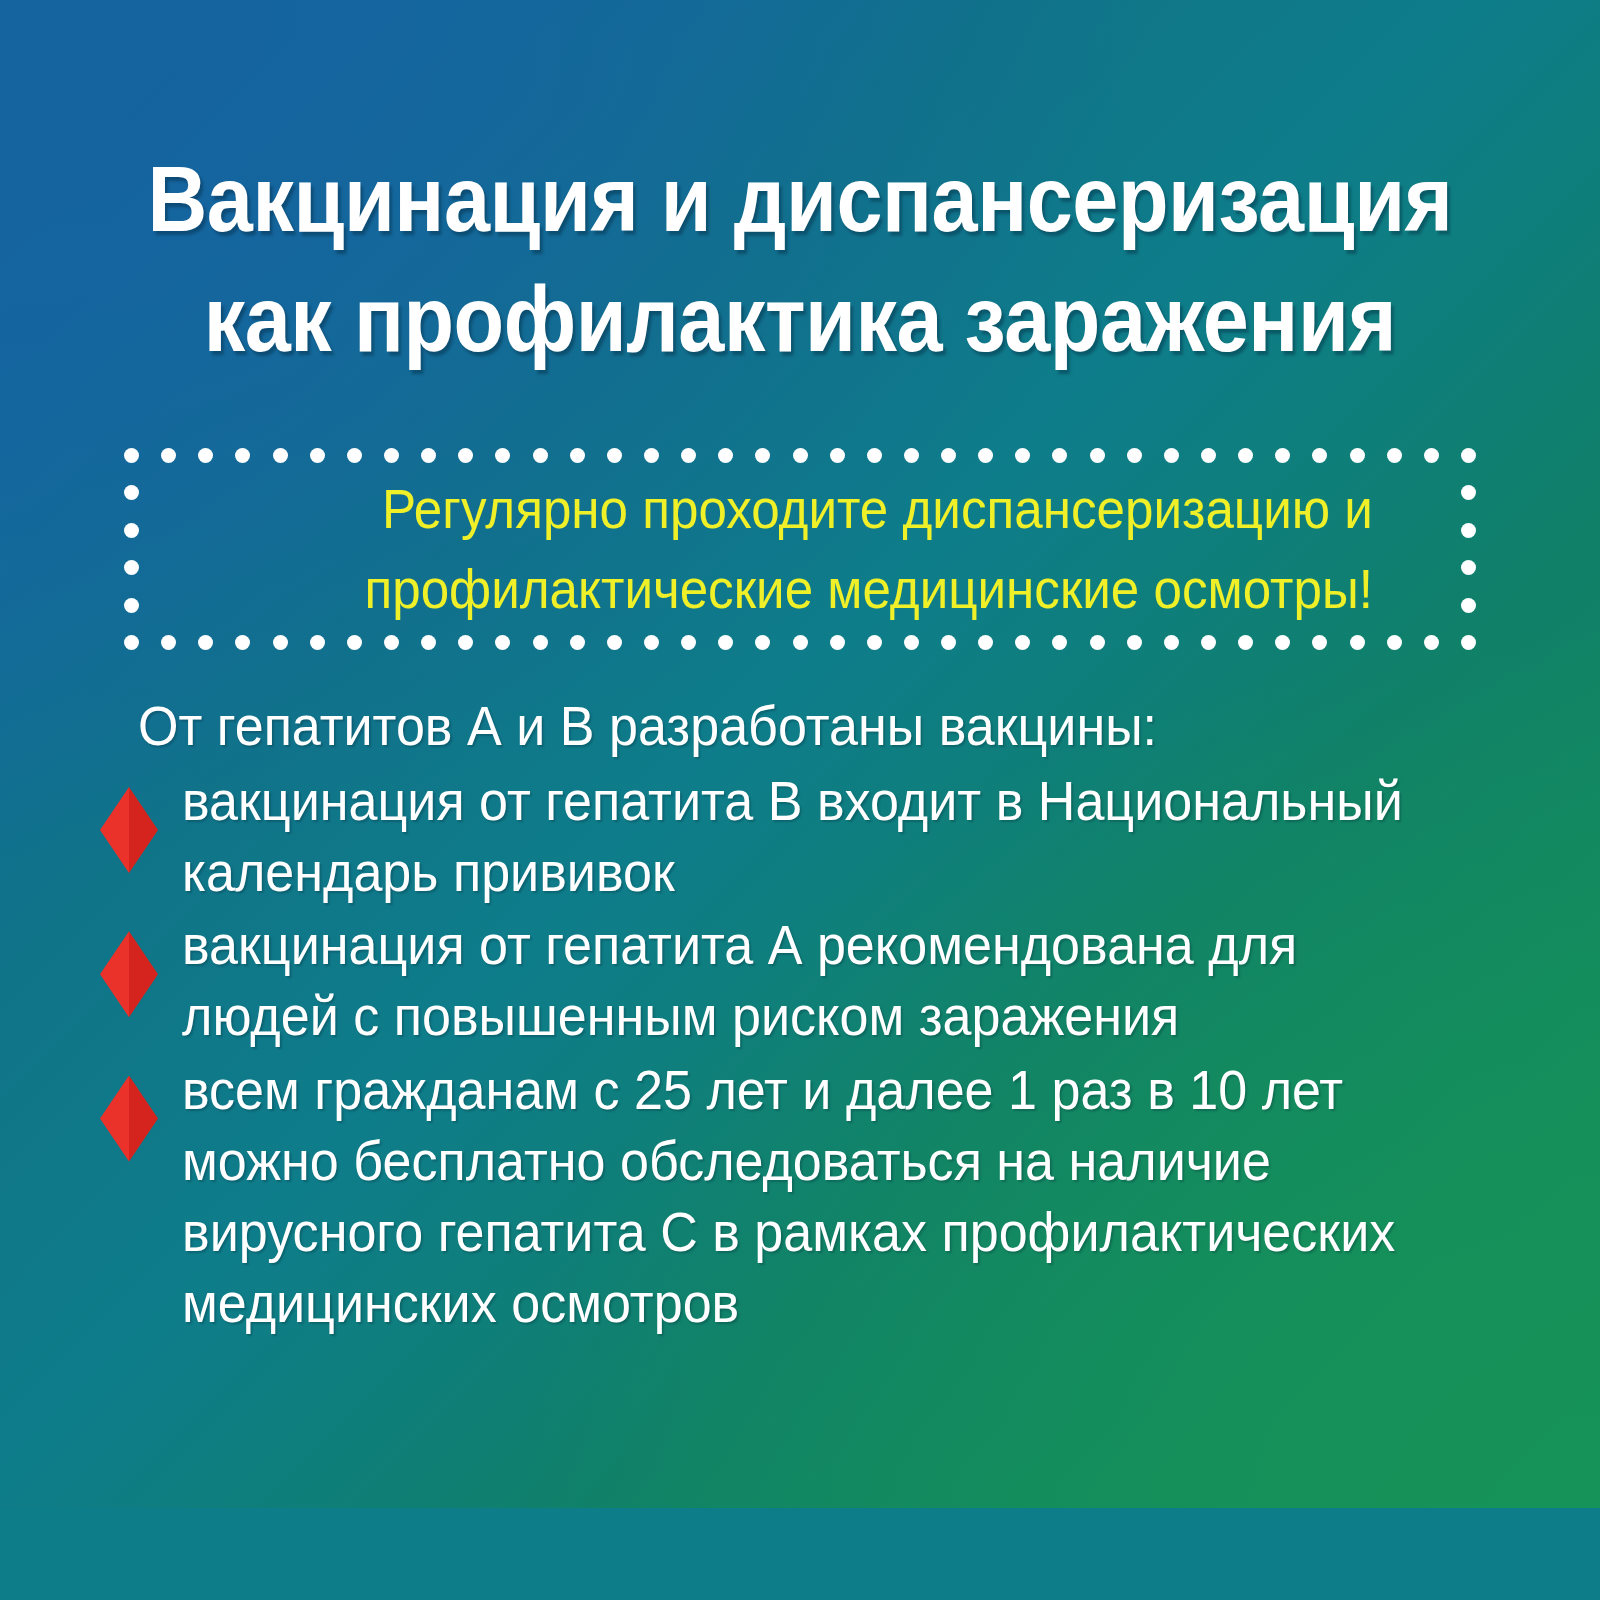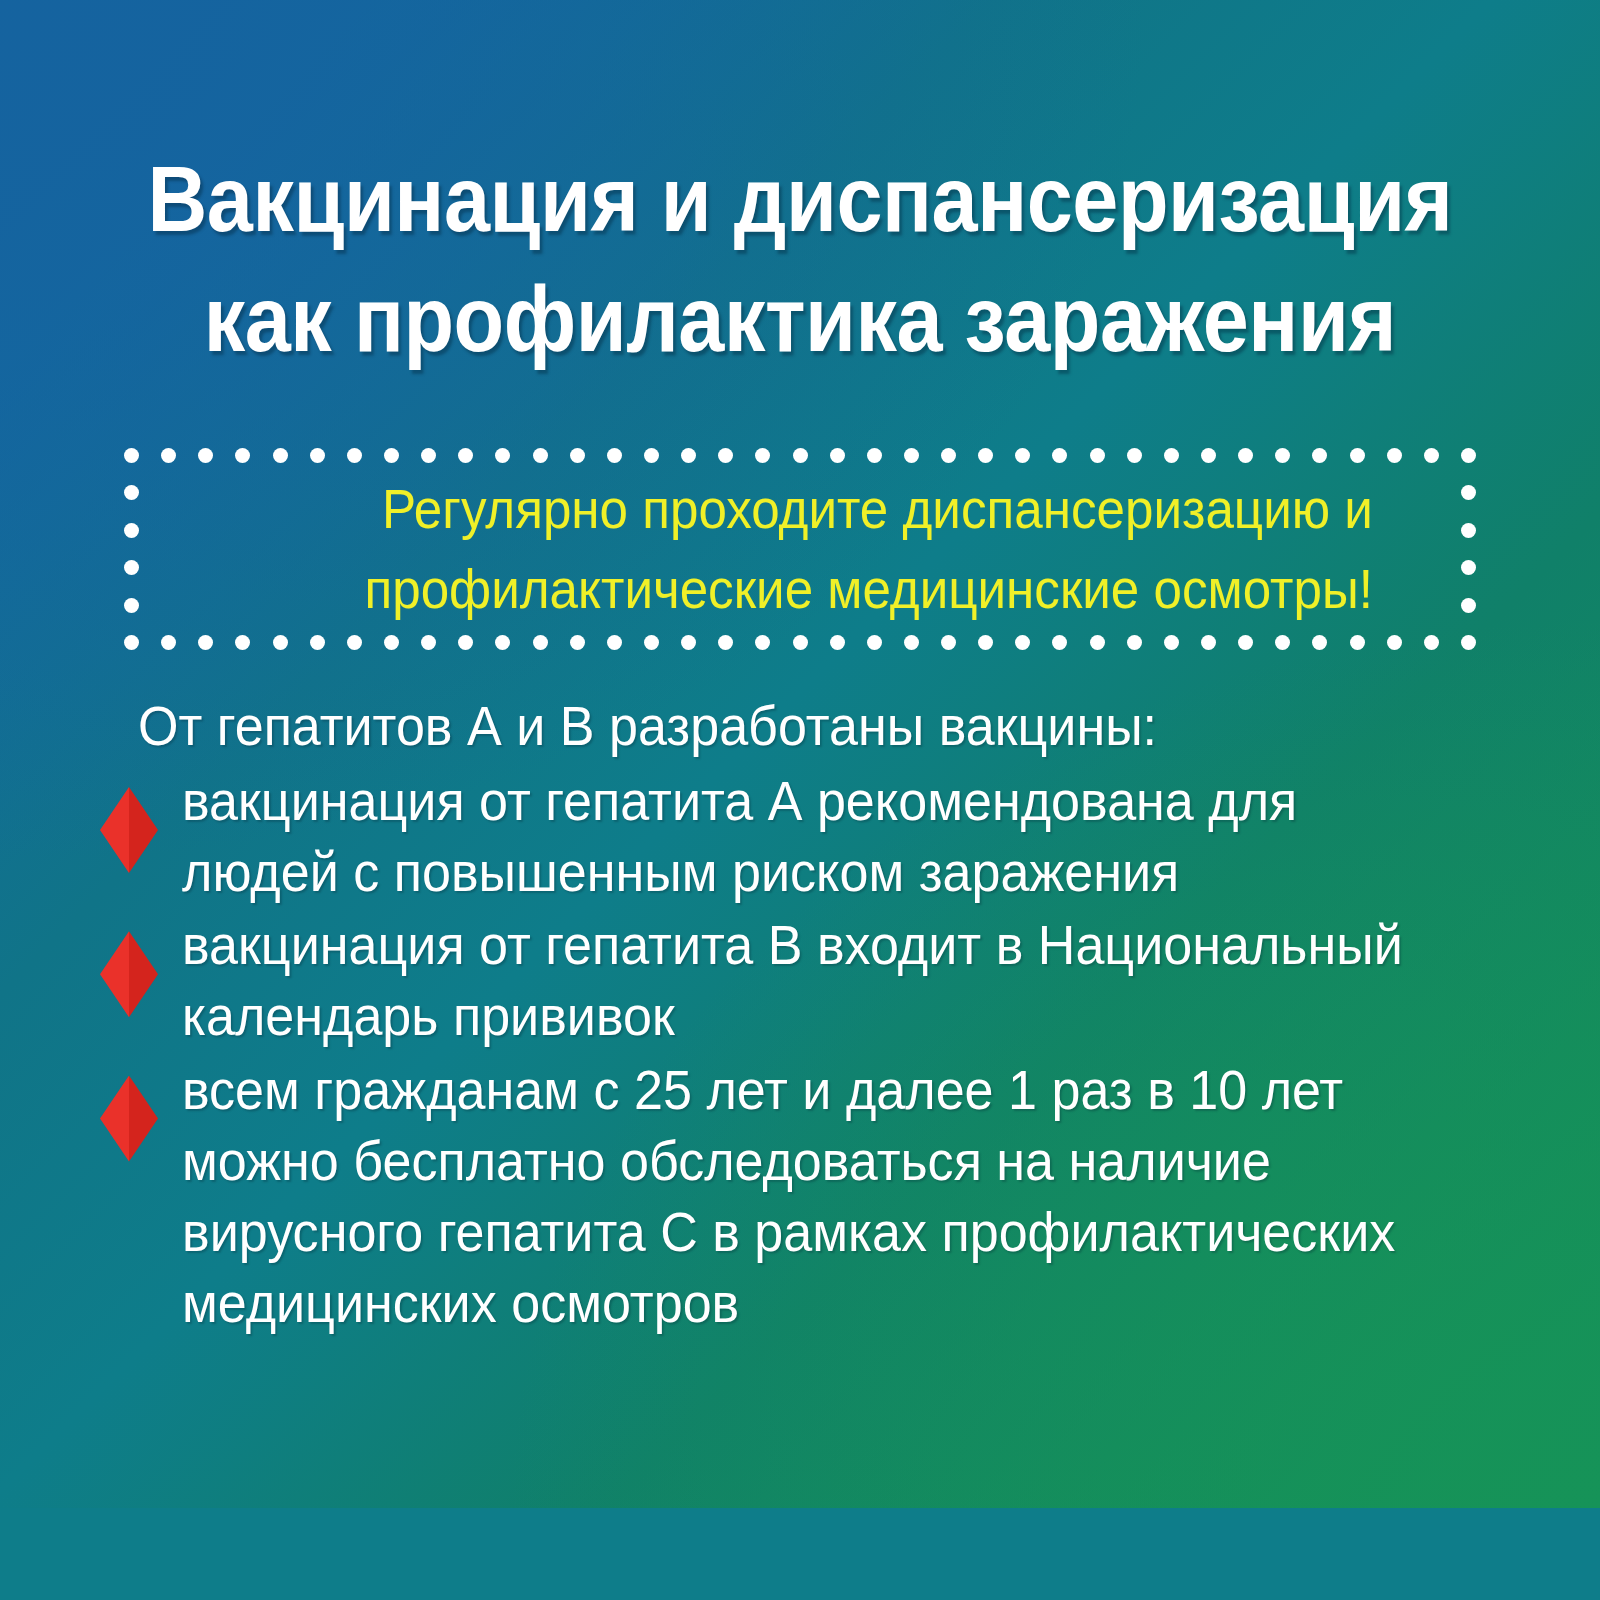--- a/index.html
+++ b/index.html
@@ -266,33 +266,33 @@
 
     <div class="body-block">
       <p class="intro-line">От гепатитов А и В разработаны вакцины:</p>
 
       <div class="bullet-row">
         <span class="bullet-marker">
           <span class="rhomb-l"></span>
             <span class="rhomb-r"></span>
         </span>
         <div class="bullet-text">
-          <span class="ln">вакцинация от гепатита А рекомендована для</span>
-          <span class="ln">людей с повышенным риском заражения</span>
+          <span class="ln">вакцинация от гепатита В входит в Национальный</span>
+          <span class="ln">календарь прививок</span>
         </div>
       </div>
 
       <div class="bullet-row">
         <span class="bullet-marker">
           <span class="rhomb-l"></span>
             <span class="rhomb-r"></span>
         </span>
         <div class="bullet-text">
-          <span class="ln">вакцинация от гепатита В входит в Национальный</span>
-          <span class="ln">календарь прививок</span>
+          <span class="ln">вакцинация от гепатита А рекомендована для</span>
+          <span class="ln">людей с повышенным риском заражения</span>
         </div>
       </div>
 
       <div class="bullet-row">
         <span class="bullet-marker">
           <span class="rhomb-l"></span>
             <span class="rhomb-r"></span>
         </span>
         <div class="bullet-text">
           <span class="ln">всем гражданам с 25 лет и далее 1 раз в 10 лет</span>

